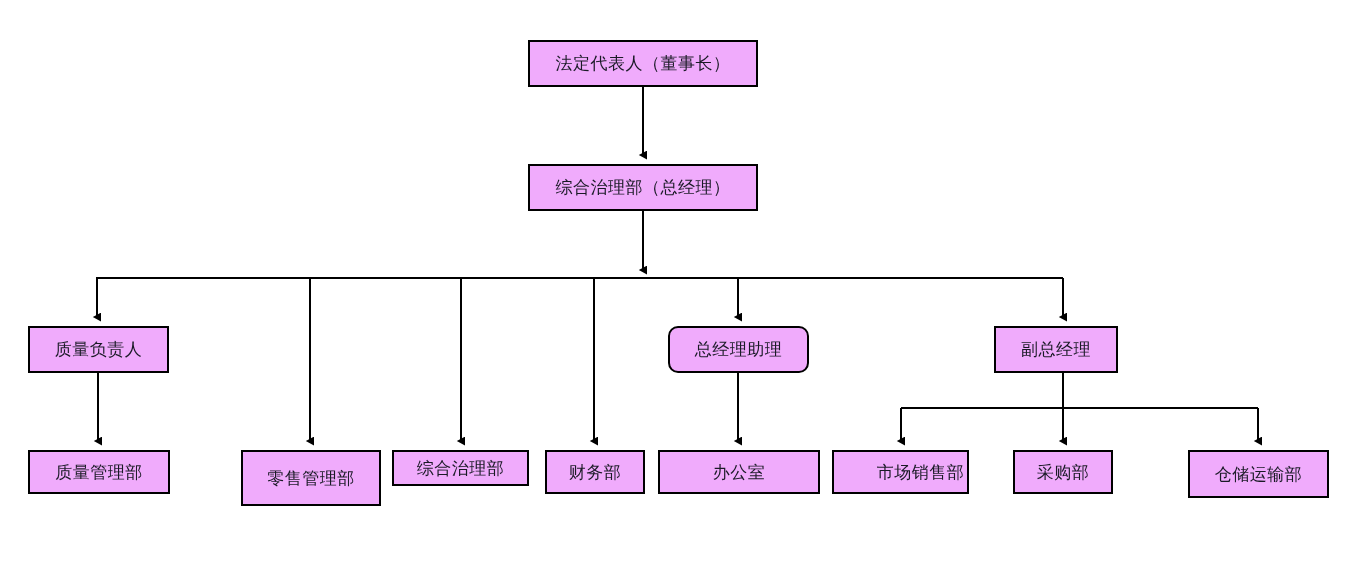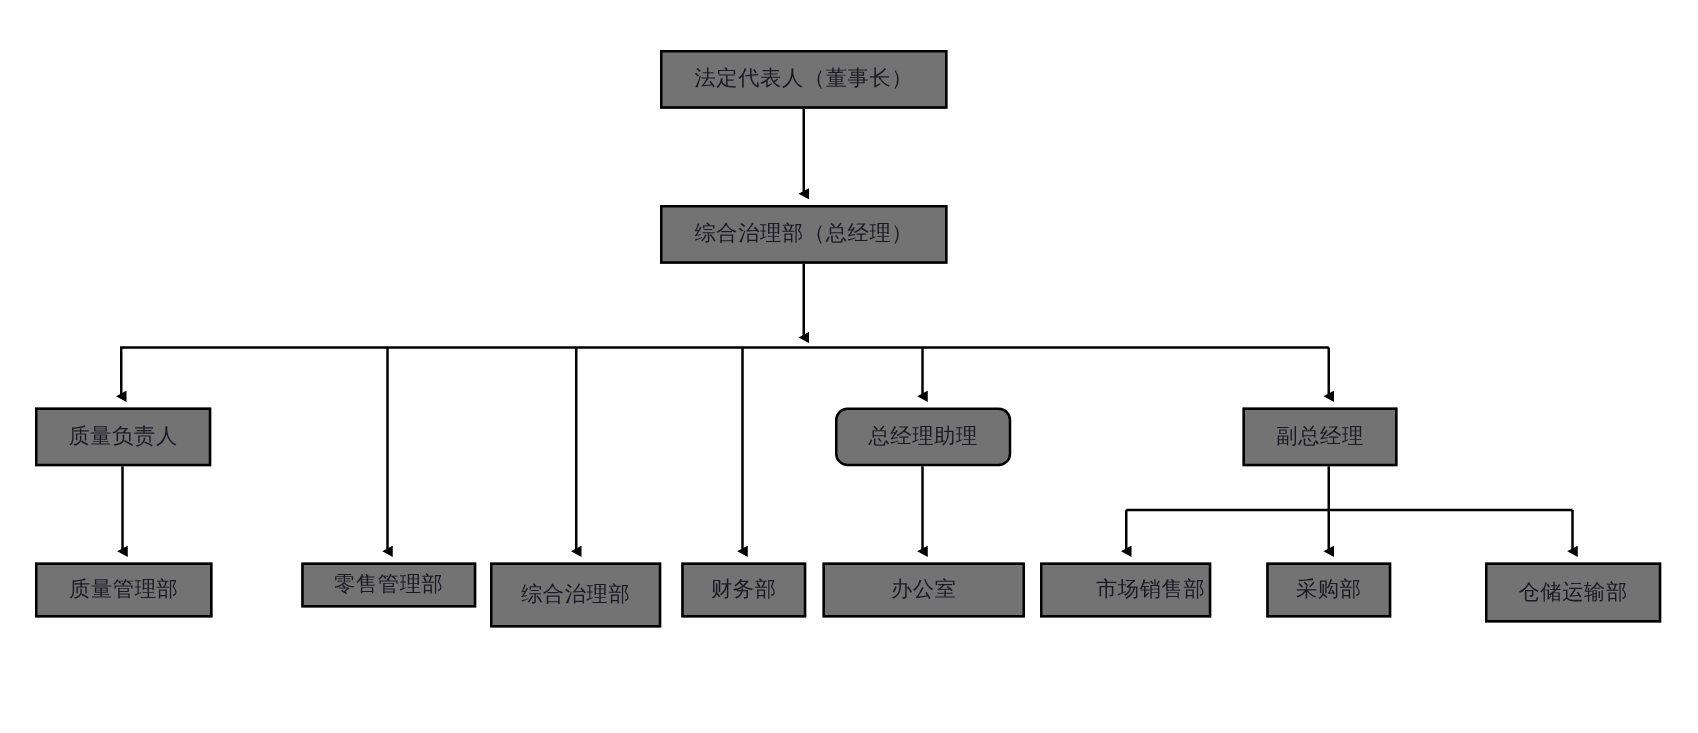--- a/index.html
+++ b/index.html
@@ -22,21 +22,21 @@
     left: 0;
     top: 0;
     width: 1358px;
     height: 586px;
     pointer-events: none;
   }
   .node-box {
     position: absolute;
     box-sizing: border-box;
     border: 2px solid #000000;
-    background: #737373;
+    background: #f0abfc;
     display: flex;
     align-items: center;
     justify-content: center;
     color: #1a1a26;
     font-size: 17px;
     line-height: 1;
     letter-spacing: 0.5px;
     white-space: nowrap;
     z-index: 2;
   }
@@ -109,25 +109,25 @@
   </div>
 
   <div class="node-box" style="left:994px; top:326px; width:124px; height:47px;">
     <span class="node-label">副总经理</span>
   </div>
 
   <div class="node-box" style="left:28px; top:450px; width:142px; height:44px;">
     <span class="node-label">质量管理部</span>
   </div>
 
-  <div class="node-box" style="left:241px; top:450px; width:140px; height:36px;">
+  <div class="node-box" style="left:241px; top:450px; width:140px; height:56px;">
     <span class="node-label">零售管理部</span>
   </div>
 
-  <div class="node-box" style="left:392px; top:450px; width:137px; height:52px;">
+  <div class="node-box" style="left:392px; top:450px; width:137px; height:36px;">
     <span class="node-label">综合治理部</span>
   </div>
 
   <div class="node-box" style="left:545px; top:450px; width:100px; height:44px;">
     <span class="node-label">财务部</span>
   </div>
 
   <div class="node-box" style="left:658px; top:450px; width:162px; height:44px;">
     <span class="node-label">办公室</span>
   </div>

